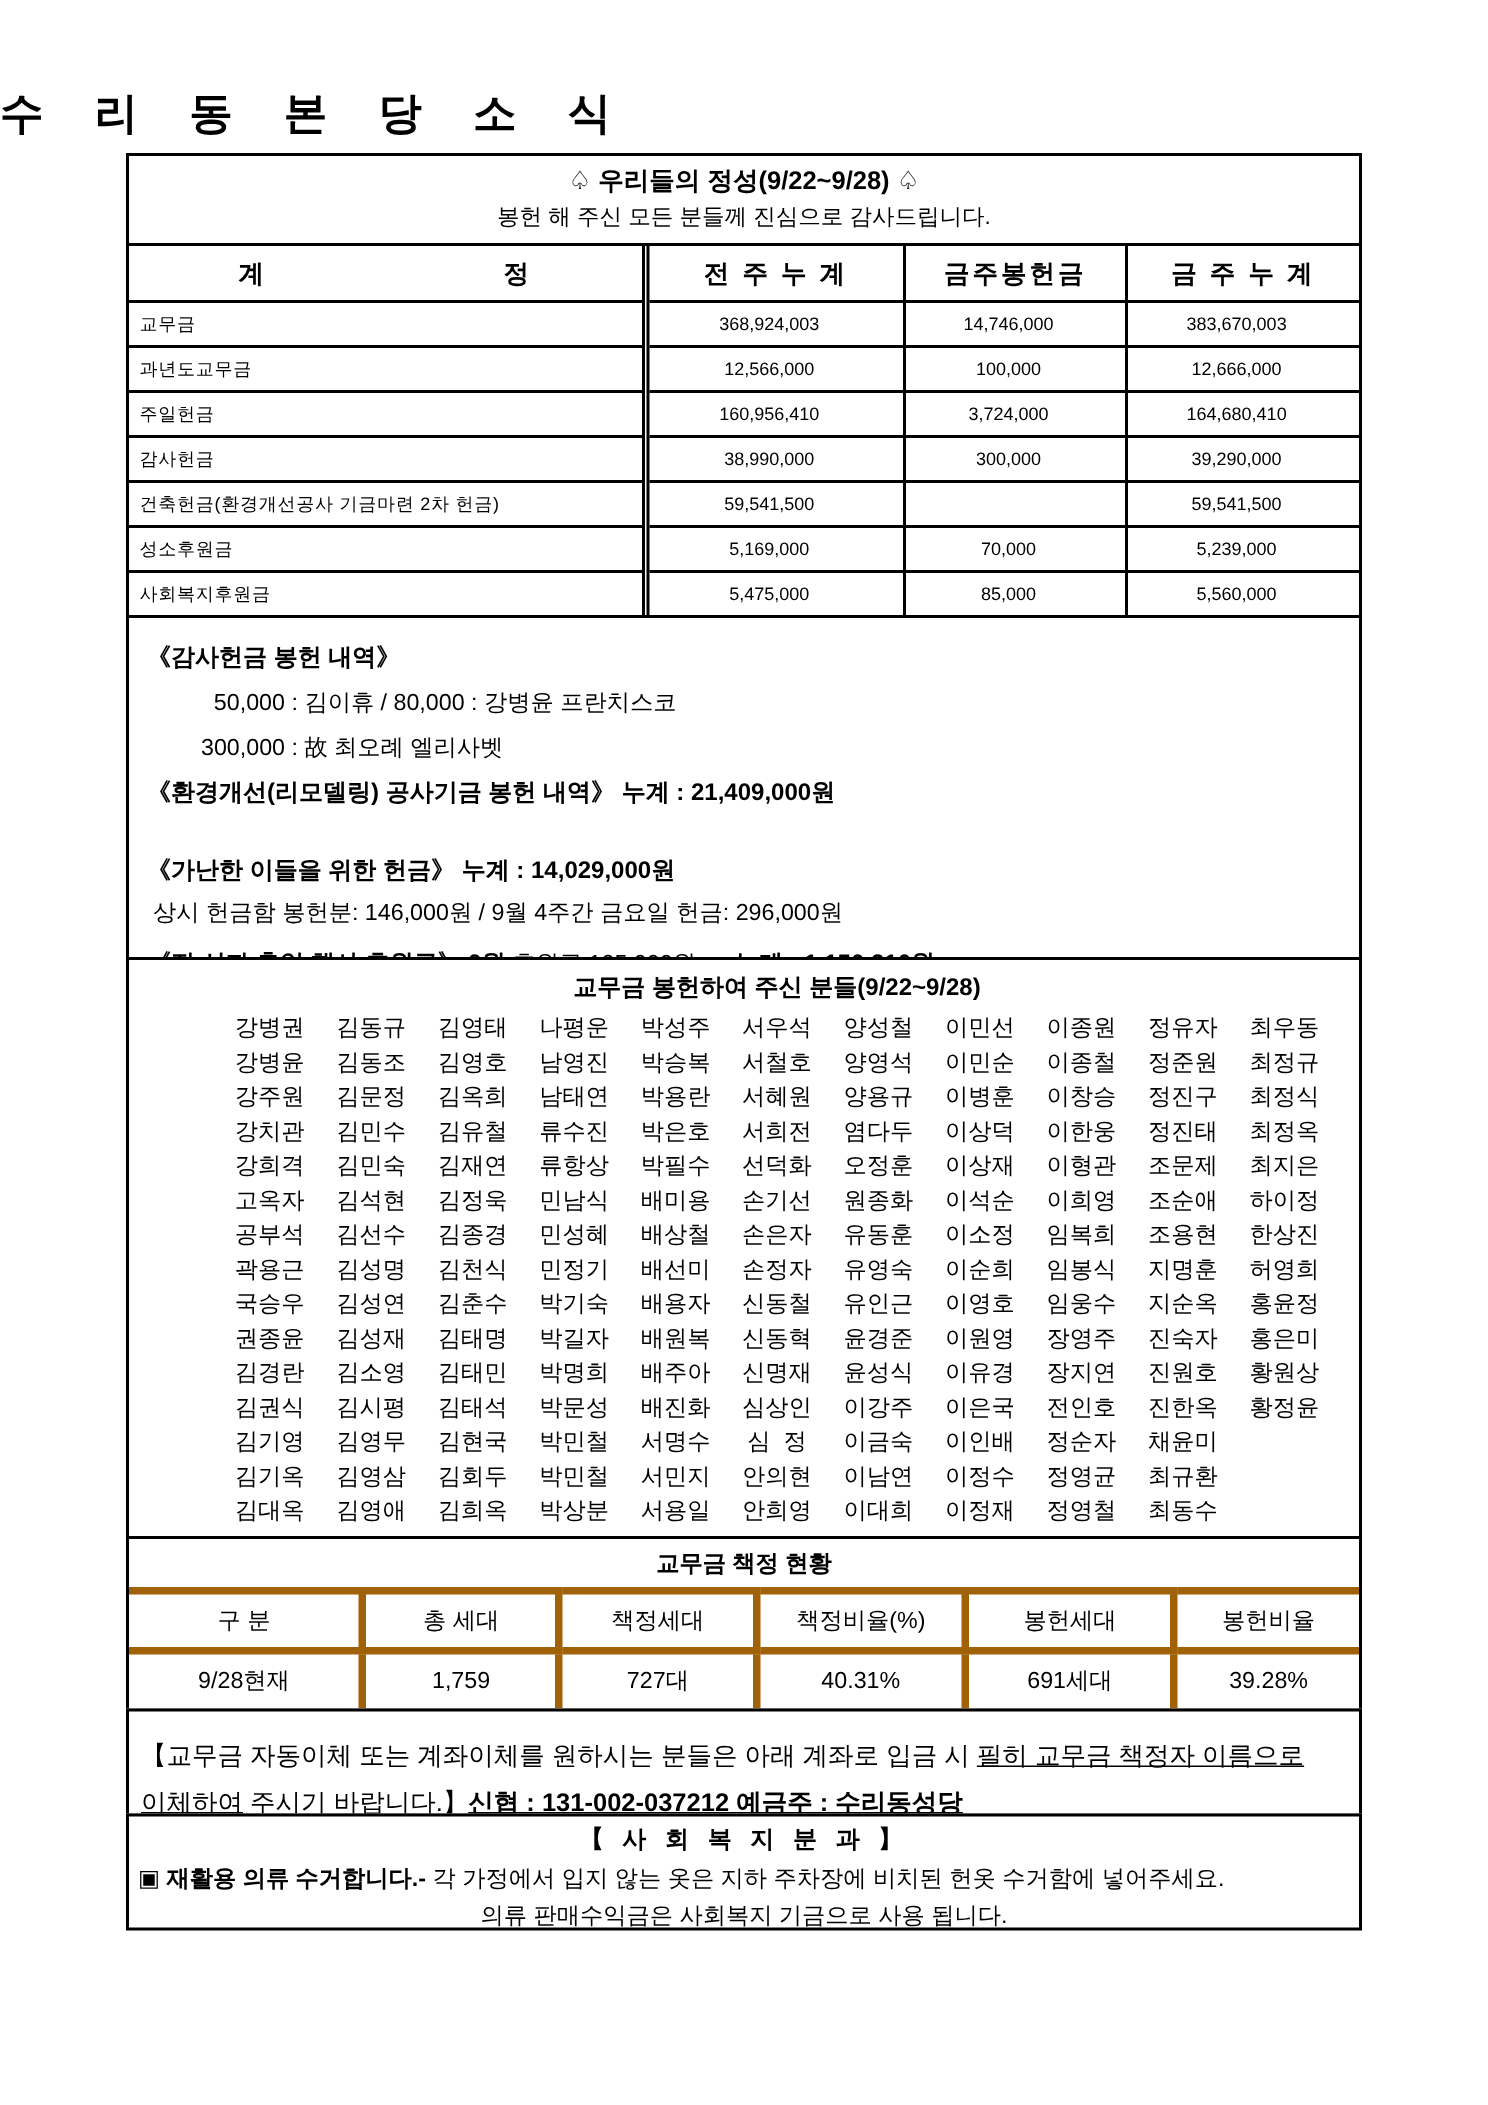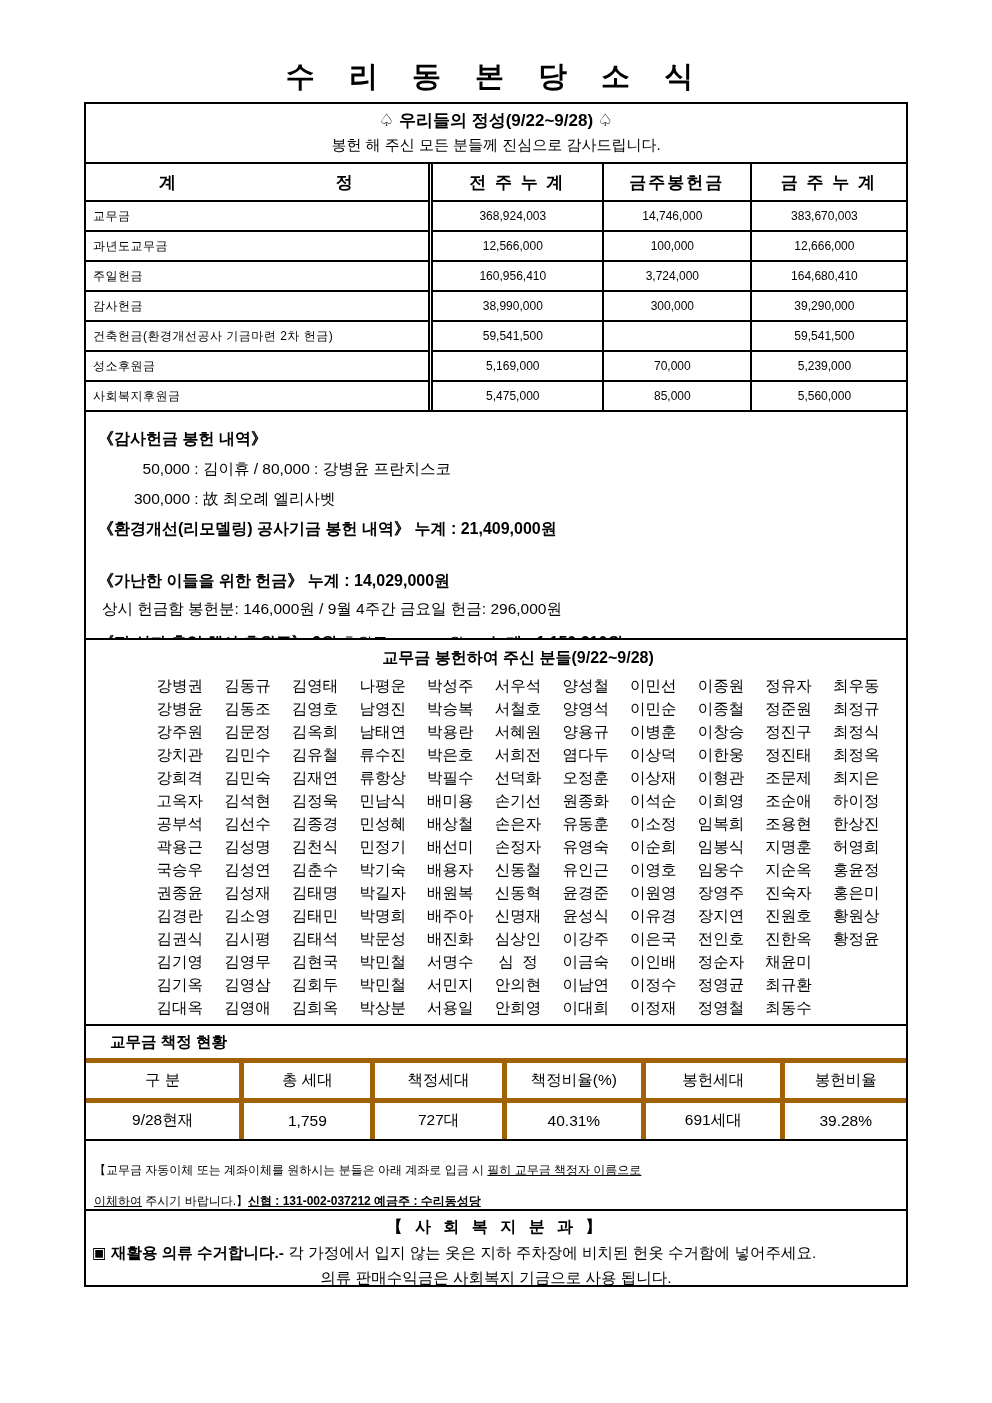--- a/index.html
+++ b/index.html
@@ -5,21 +5,21 @@
   * { box-sizing: border-box; }
   html,body { margin:0; padding:0; background:#fff; }
   body {
     width:992px; height:1403px;
     font-family:"Liberation Sans","DejaVu Sans",sans-serif;
     color:#000;
   }
   .page { position:relative; width:992px; height:1403px; background:#fff; overflow:hidden; }
   .page-title {
     margin:56px 0 6px 0;
-    text-align:center;
+    text-align:left;
     font-size:29px; font-weight:bold; letter-spacing:13px;
     line-height:40px;
   }
   .doc { width:824px; margin:0 auto; }
   .box { border:2px solid #000; margin-top:-2px; background:#fff; position:relative; }
   .doc > .box:first-child { margin-top:0; }
 
   
   .box-a { text-align:center; padding:4px 0 6px; }
   .box-a-title { font-size:17px; font-weight:bold; line-height:26px; }
@@ -45,31 +45,31 @@
   .reg { font-weight:normal; font-size:15.5px; }
   .sp { display:inline-block; width:26px; }
 
   
   .box-c { height:388px;padding-left:44px; }
   .names-title { text-align:center; font-weight:bold; font-size:16px; padding:8px 0 5px; }
   .names-grid { display:grid; grid-template-columns:repeat(11,1fr); padding:0 16px; }
   .names-grid span { text-align:center; font-size:15.5px; line-height:23px; white-space:pre; }
 
   
-  .pledge-title { text-align:left; font-weight:bold; font-size:15.5px; padding:6px 0 5px;margin-left:24px; }
+  .pledge-title { text-align:center; font-weight:bold; font-size:15.5px; padding:6px 0 5px; }
   table.pledge { width:100%; border-collapse:collapse; table-layout:fixed; }
   table.pledge th, table.pledge td { border:5px solid #a16207; text-align:center; font-weight:normal; font-size:15.5px; }
   table.pledge th { height:40px; }
   table.pledge td { height:38px; }
   table.pledge tr > *:first-child { border-left:none; }
   table.pledge tr > *:last-child  { border-right:none; }
   table.pledge tbody tr:last-child > * { border-bottom:none; }
 
   
-  .box-e { height:72px; padding:14px 8px; font-size:12px; line-height:31px; }
+  .box-e { height:72px; padding:14px 8px; font-size:17px; line-height:31px; }
   .u { text-decoration:underline; }
   .account { font-weight:bold; text-decoration:underline; }
 
   
   .box-f { height:78px; padding:3px 6px 0 6px; }
   .welfare-title { text-align:center; font-weight:bold; font-size:16px; line-height:26px; letter-spacing:4px; }
   .welfare-line1 { font-size:15.5px; line-height:25px; }
   .welfare-line1 .lead { font-weight:bold; }
   .welfare-line2 { text-align:center; font-size:15.5px; line-height:25px; }
 </style>

